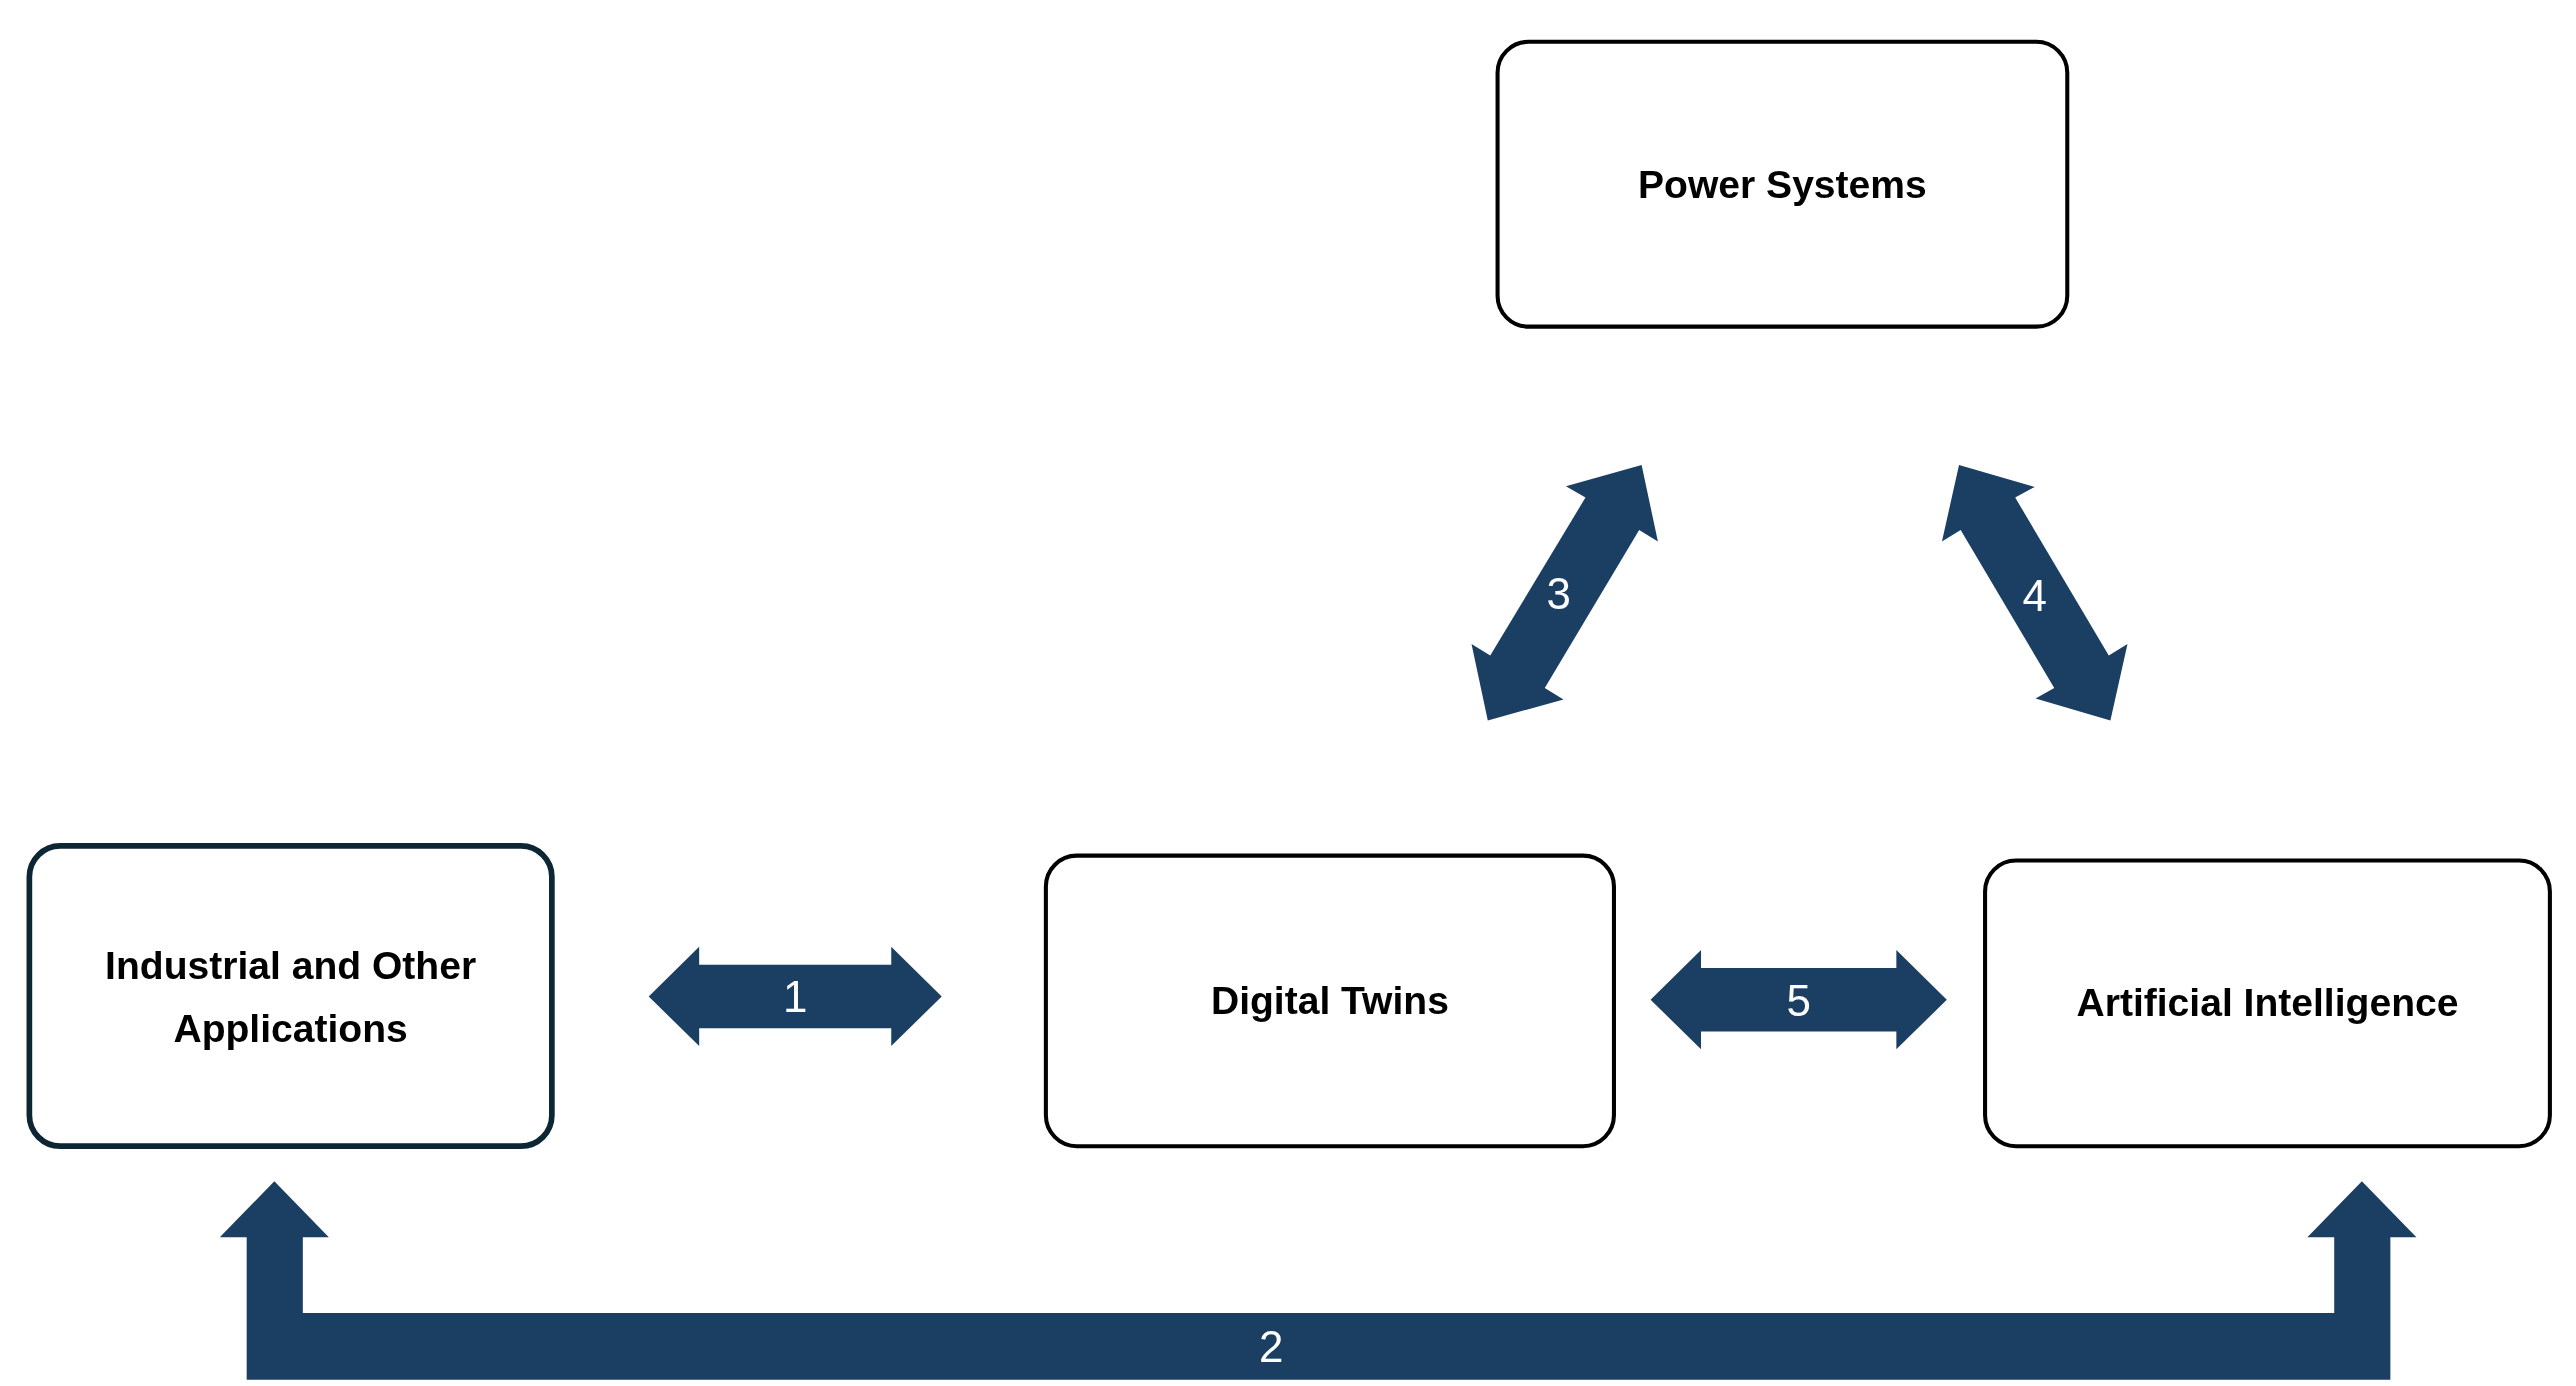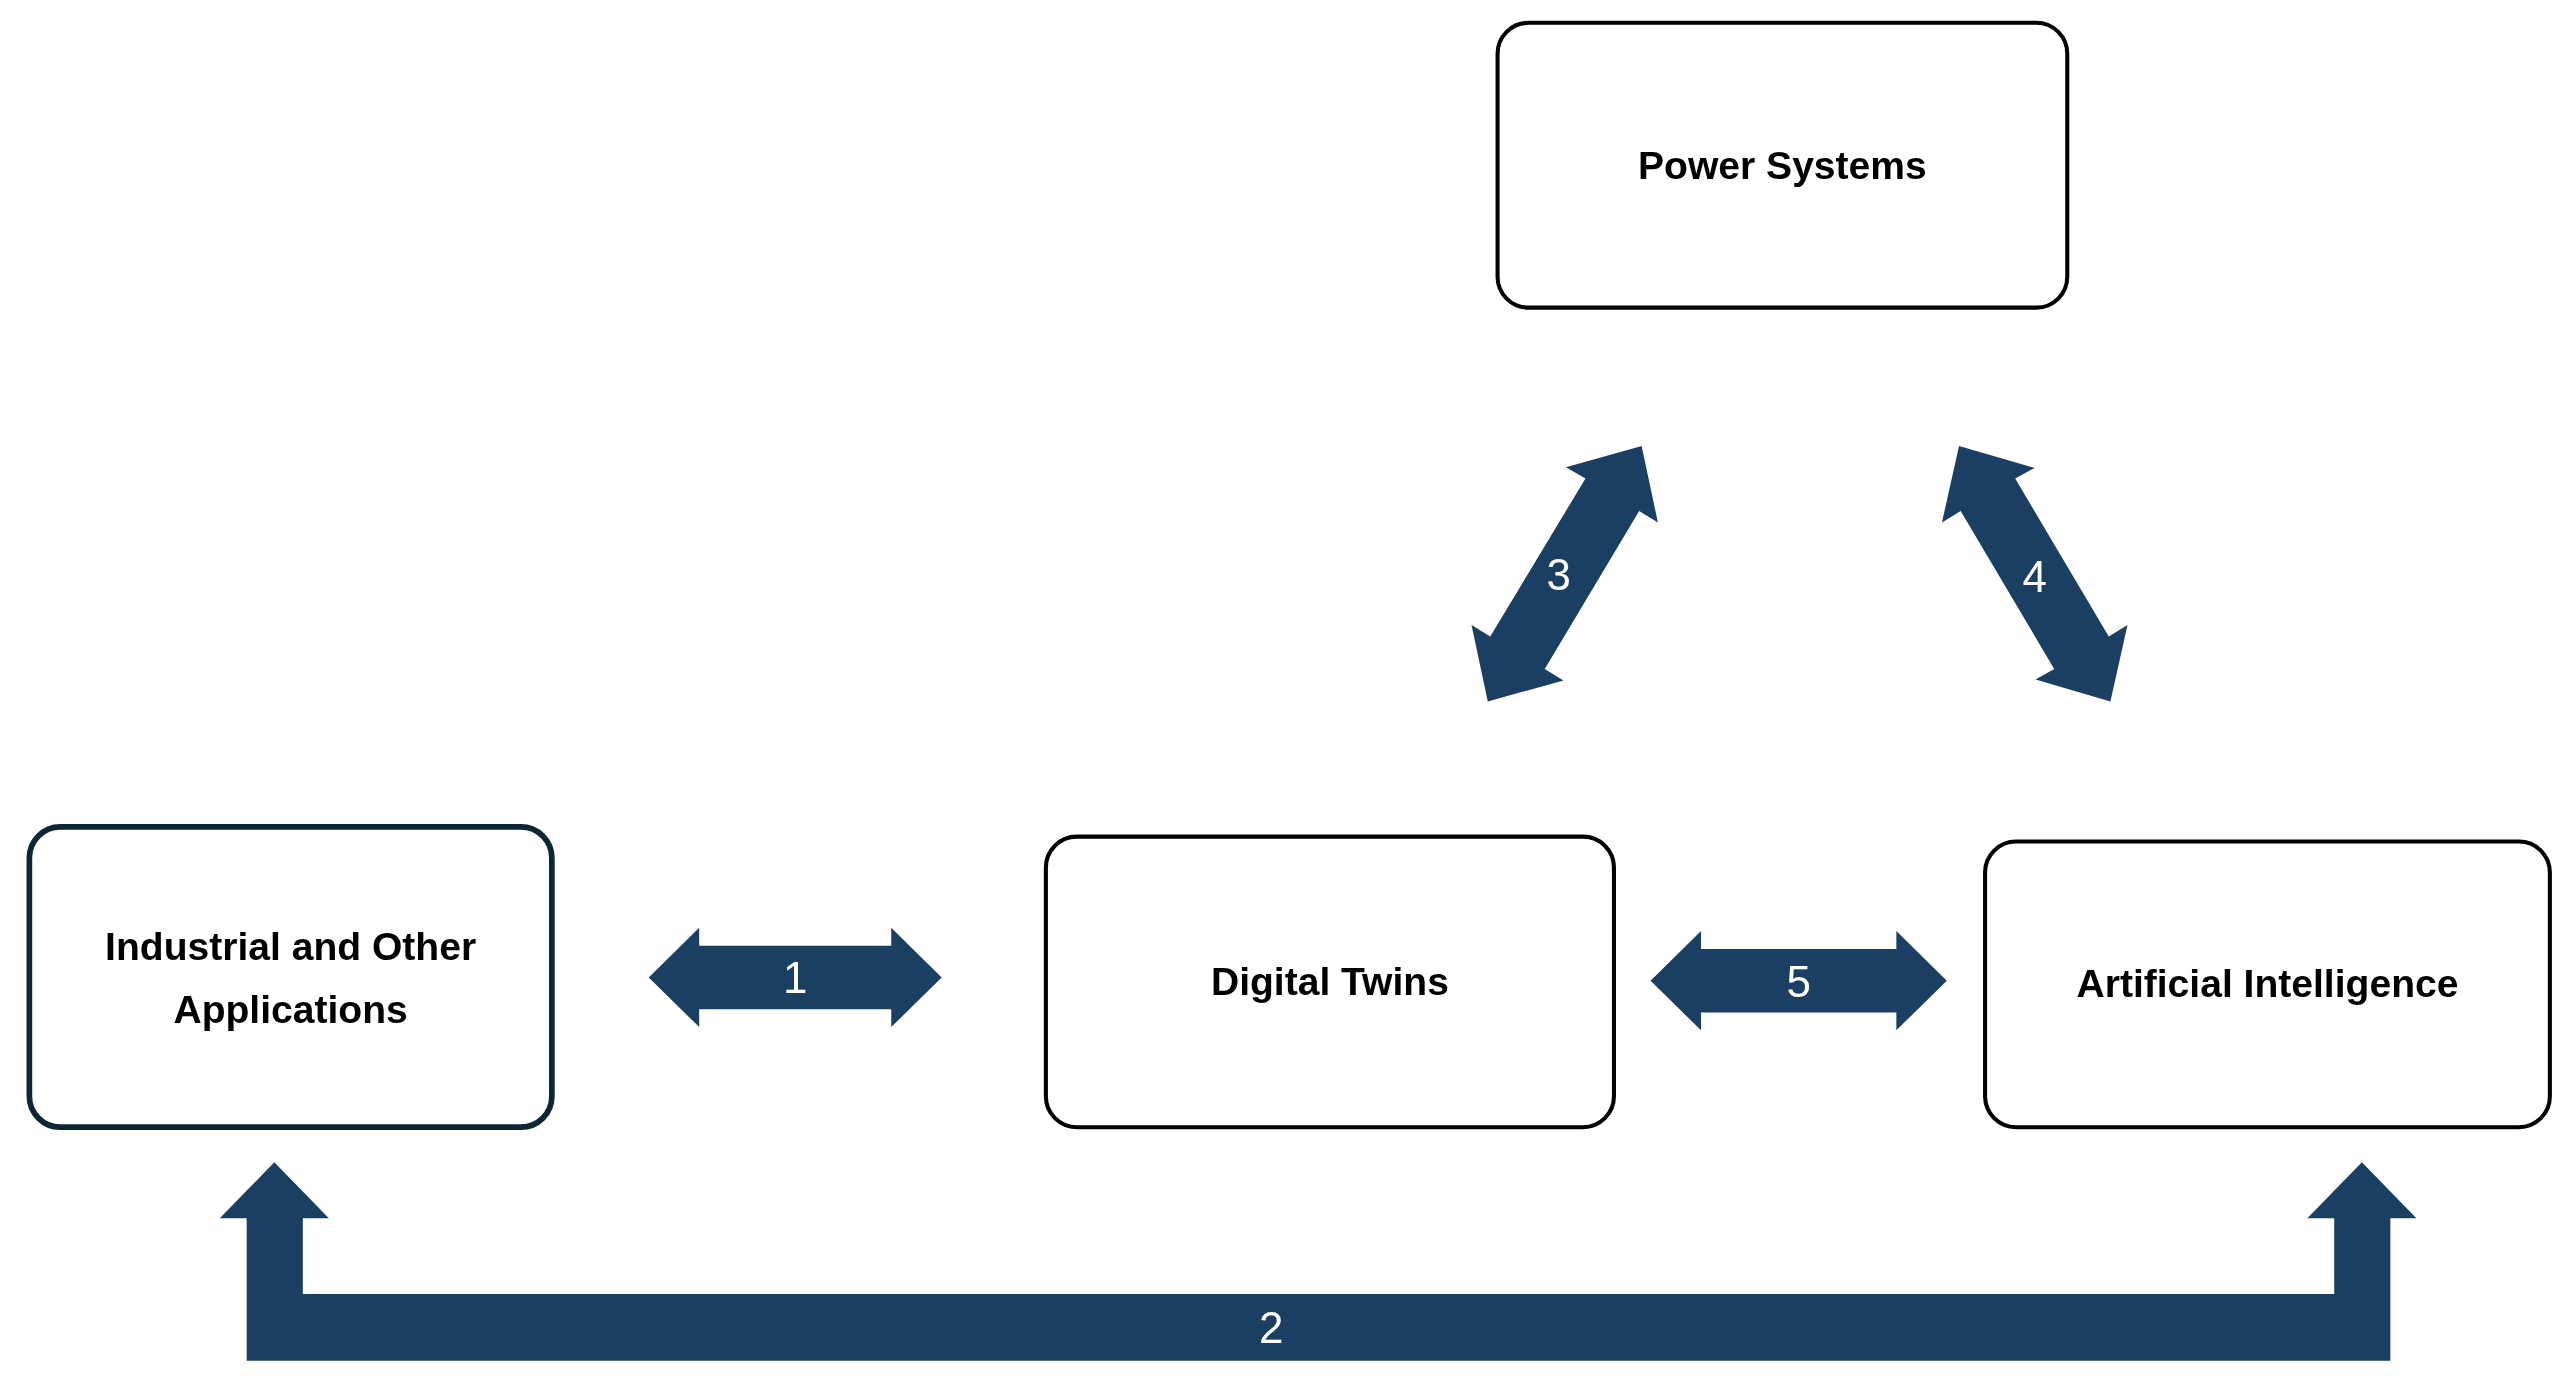--- a/index.html
+++ b/index.html
@@ -1,17 +1,17 @@
 <!DOCTYPE html>
 <html style="font-size:13px"><head>
 <meta charset="utf-8">
 <style>
   html,body{margin:0;padding:0;background:#ffffff;}
   body{width:2576px;height:1386px;overflow:hidden;}
-  .stage{position:relative;width:2576px;height:1208px;background:#ffffff;}
+  .stage{position:relative;width:2576px;height:1208px;background:#ffffff;margin-top:19px;}
   svg{display:block;width:2576px;height:1386px;}
   .node-box{fill:#ffffff;}
   .node-label{font-family:"Liberation Sans",sans-serif;font-weight:700;font-size:48px;fill:#000000;
               text-anchor:middle;dominant-baseline:central;}
   .edge-label{font-family:"Liberation Sans",sans-serif;font-weight:400;font-size:54px;
               text-anchor:middle;dominant-baseline:central;}
 </style>
 </head>
 <body>
 

